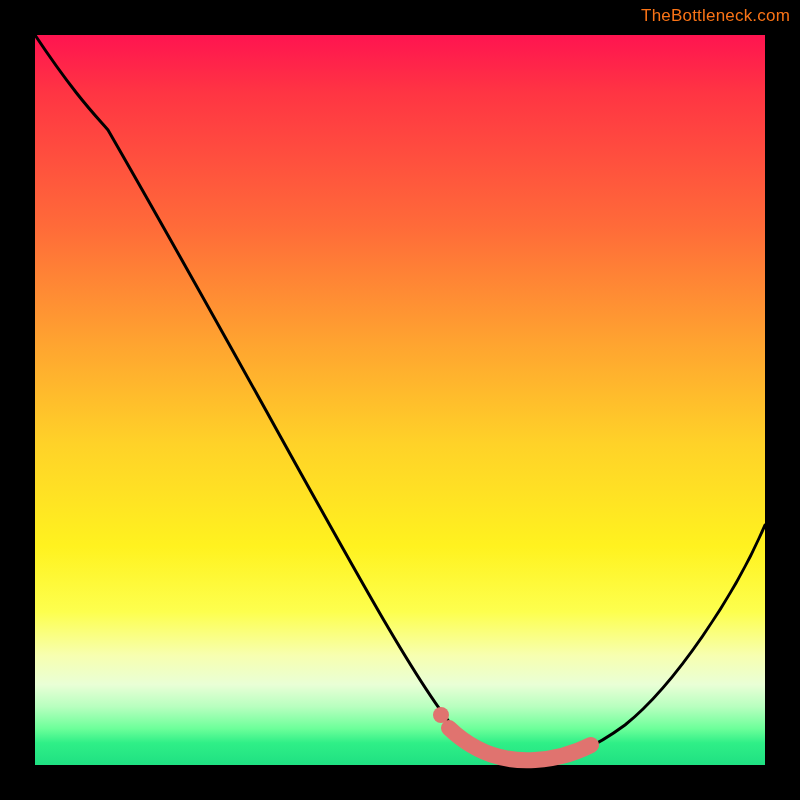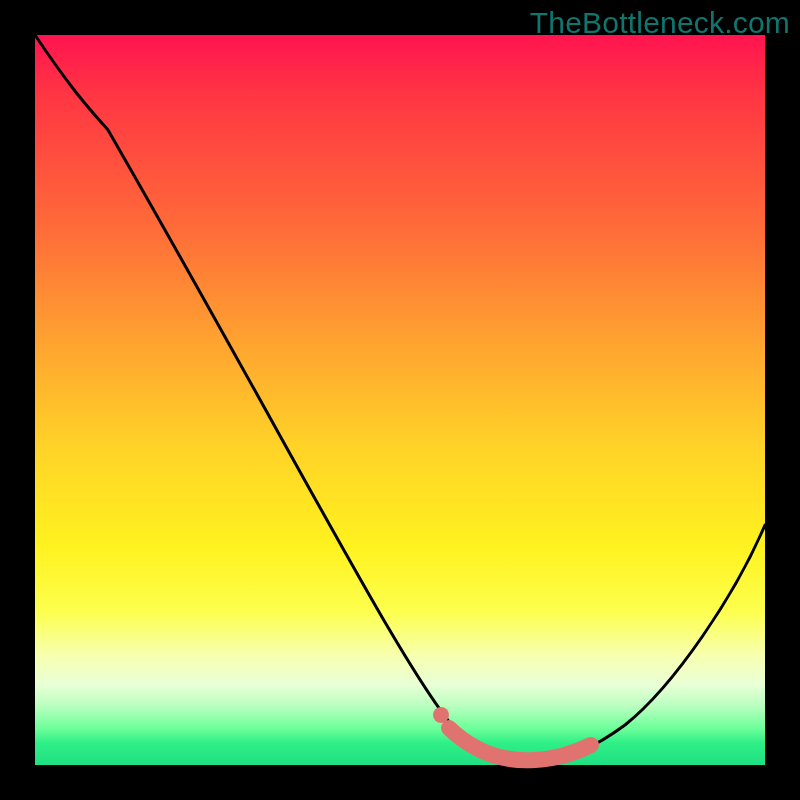--- a/index.html
+++ b/index.html
@@ -40,22 +40,22 @@
       #b8ffbf 92%,
       #6dff9a 95%,
       #2fef87 97%,
       #1fe082 100%
     );
   }
   .watermark {
     position: absolute;
     top: 6px;
     right: 10px;
-    color: #0f766e;
-    font-size: 30px;
+    color: #f97316;
+    font-size: 17px;
     letter-spacing: 0.2px;
     user-select: none;
   }
   svg.curve-layer {
     position: absolute;
     left: 0;
     top: 0;
     width: 730px;
     height: 730px;
     overflow: visible;

